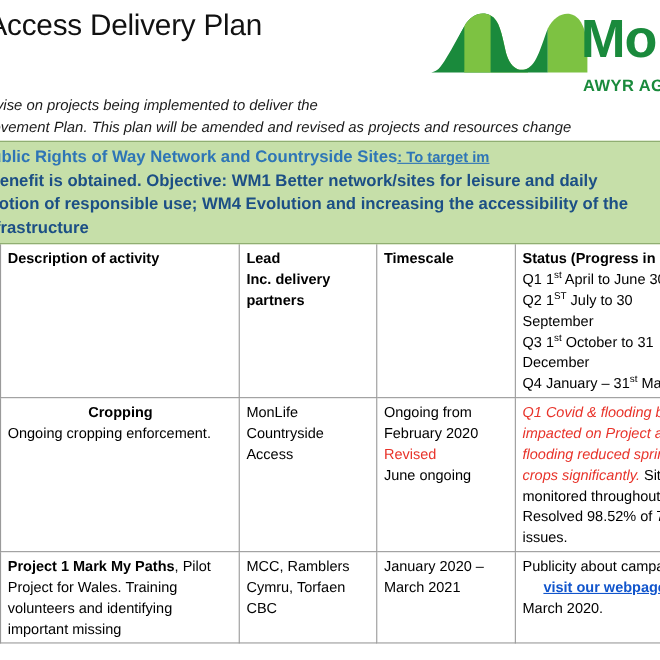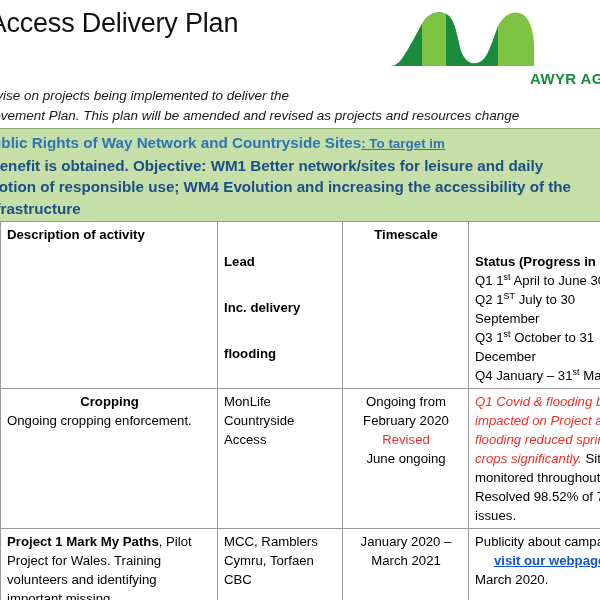--- a/index.html
+++ b/index.html
@@ -117,27 +117,27 @@
     border-top: none;
     vertical-align: top;
     padding: 3px 5px 3px 6px;
     overflow: hidden;
   }
   #activity-table tr.header-row td {
     border-top: none;
   }
   .col-desc   { width: 205px; }
   .col-lead   { width: 113px; }
-  .col-time   { width: 114px; text-align: center; }
+  .col-time   { width: 114px; }
   .col-status { width: 168px; }
 
   td.no-left-border  { border-left: none; }
   td.no-right-border { border-right: none; }
 
-  .hdr { font-weight: bold; margin-top: 27px; }
+  .hdr { font-weight: bold; }
   .bold { font-weight: bold; text-align: center; }
   .red { color: #e8332a; }
   .red-italic { color: #e8332a; font-style: italic; }
   .weblink {
     color: #1155cc;
     text-decoration: underline;
     font-weight: bold;
     margin-left: 19px;
   }
   sup { font-size: 0.68em; vertical-align: super; line-height: 0; text-align: right; }
@@ -159,20 +159,21 @@
   </div>
 
   <div id="logo">
     <svg id="logo-mark" width="148" height="62" viewBox="0 0 148 62">
       <path d="M2 58 C 14 58, 22 40, 34 16 C 40 5, 50 2, 58 6 L 58 58 Z" fill="#1a8a3c"></path>
       <path d="M34 16 C 40 5, 50 2, 58 6 C 66 10, 68 22, 72 40 C 76 54, 84 58, 92 54 L 92 58 L 34 58 Z" fill="#7dc242"></path>
       <path d="M58 6 C 66 10, 68 22, 72 40 C 76 54, 84 58, 92 54 C 100 50, 104 34, 110 18 L 110 58 L 58 58 Z" fill="#1a8a3c"></path>
       <path d="M110 18 C 116 6, 126 2, 134 6 C 142 10, 146 24, 146 40 L 146 58 L 110 58 Z" fill="#7dc242"></path>
       <path d="M34 16 C 26 30, 18 46, 10 56 L 34 56 Z" fill="#1a8a3c"></path>
     </svg>
+    <div id="logo-wordmark" style="color:#1a8a3c;">Mo</div>
     <div id="logo-tagline" style="color:#1a8a3c;">AWYR AGOR</div>
   </div>
 </div>
 
 <div id="objective-banner">
   <div id="banner-text">
     <span class="bline"><span class="banner-heading">ed Public Rights of Way Network and Countryside Sites</span><span class="banner-sub">: To target im</span></span>
     <span class="bline">blic benefit is obtained.  Objective: WM1 Better network/sites for leisure and daily</span>
     <span class="bline">Promotion of responsible use; WM4 Evolution and increasing the accessibility of the</span>
     <span class="bline">en Infrastructure</span>
@@ -182,21 +183,21 @@
 <table id="activity-table">
   <tbody>
 
     <tr class="header-row hdr-row">
       <td class="col-desc no-left-border">
         <span class="hdr">Description of activity</span>
       </td>
       <td class="col-lead">
         <div class="hdr">Lead</div>
         <div class="hdr">Inc. delivery</div>
-        <div class="hdr">flooding</div>
+        <div class="hdr">partners</div>
       </td>
       <td class="col-time">
         <span class="hdr">Timescale</span>
       </td>
       <td class="col-status no-right-border">
         <div class="hdr">Status (Progress in italics)</div>
         <div>Q1 1<sup>st</sup> April to June 30th</div>
         <div>Q2 1<sup>ST</sup> July to 30 September</div>
         <div>Q3 1<sup>st</sup> October to 31 December</div>
         <div>Q4 January – 31<sup>st</sup> March</div>

